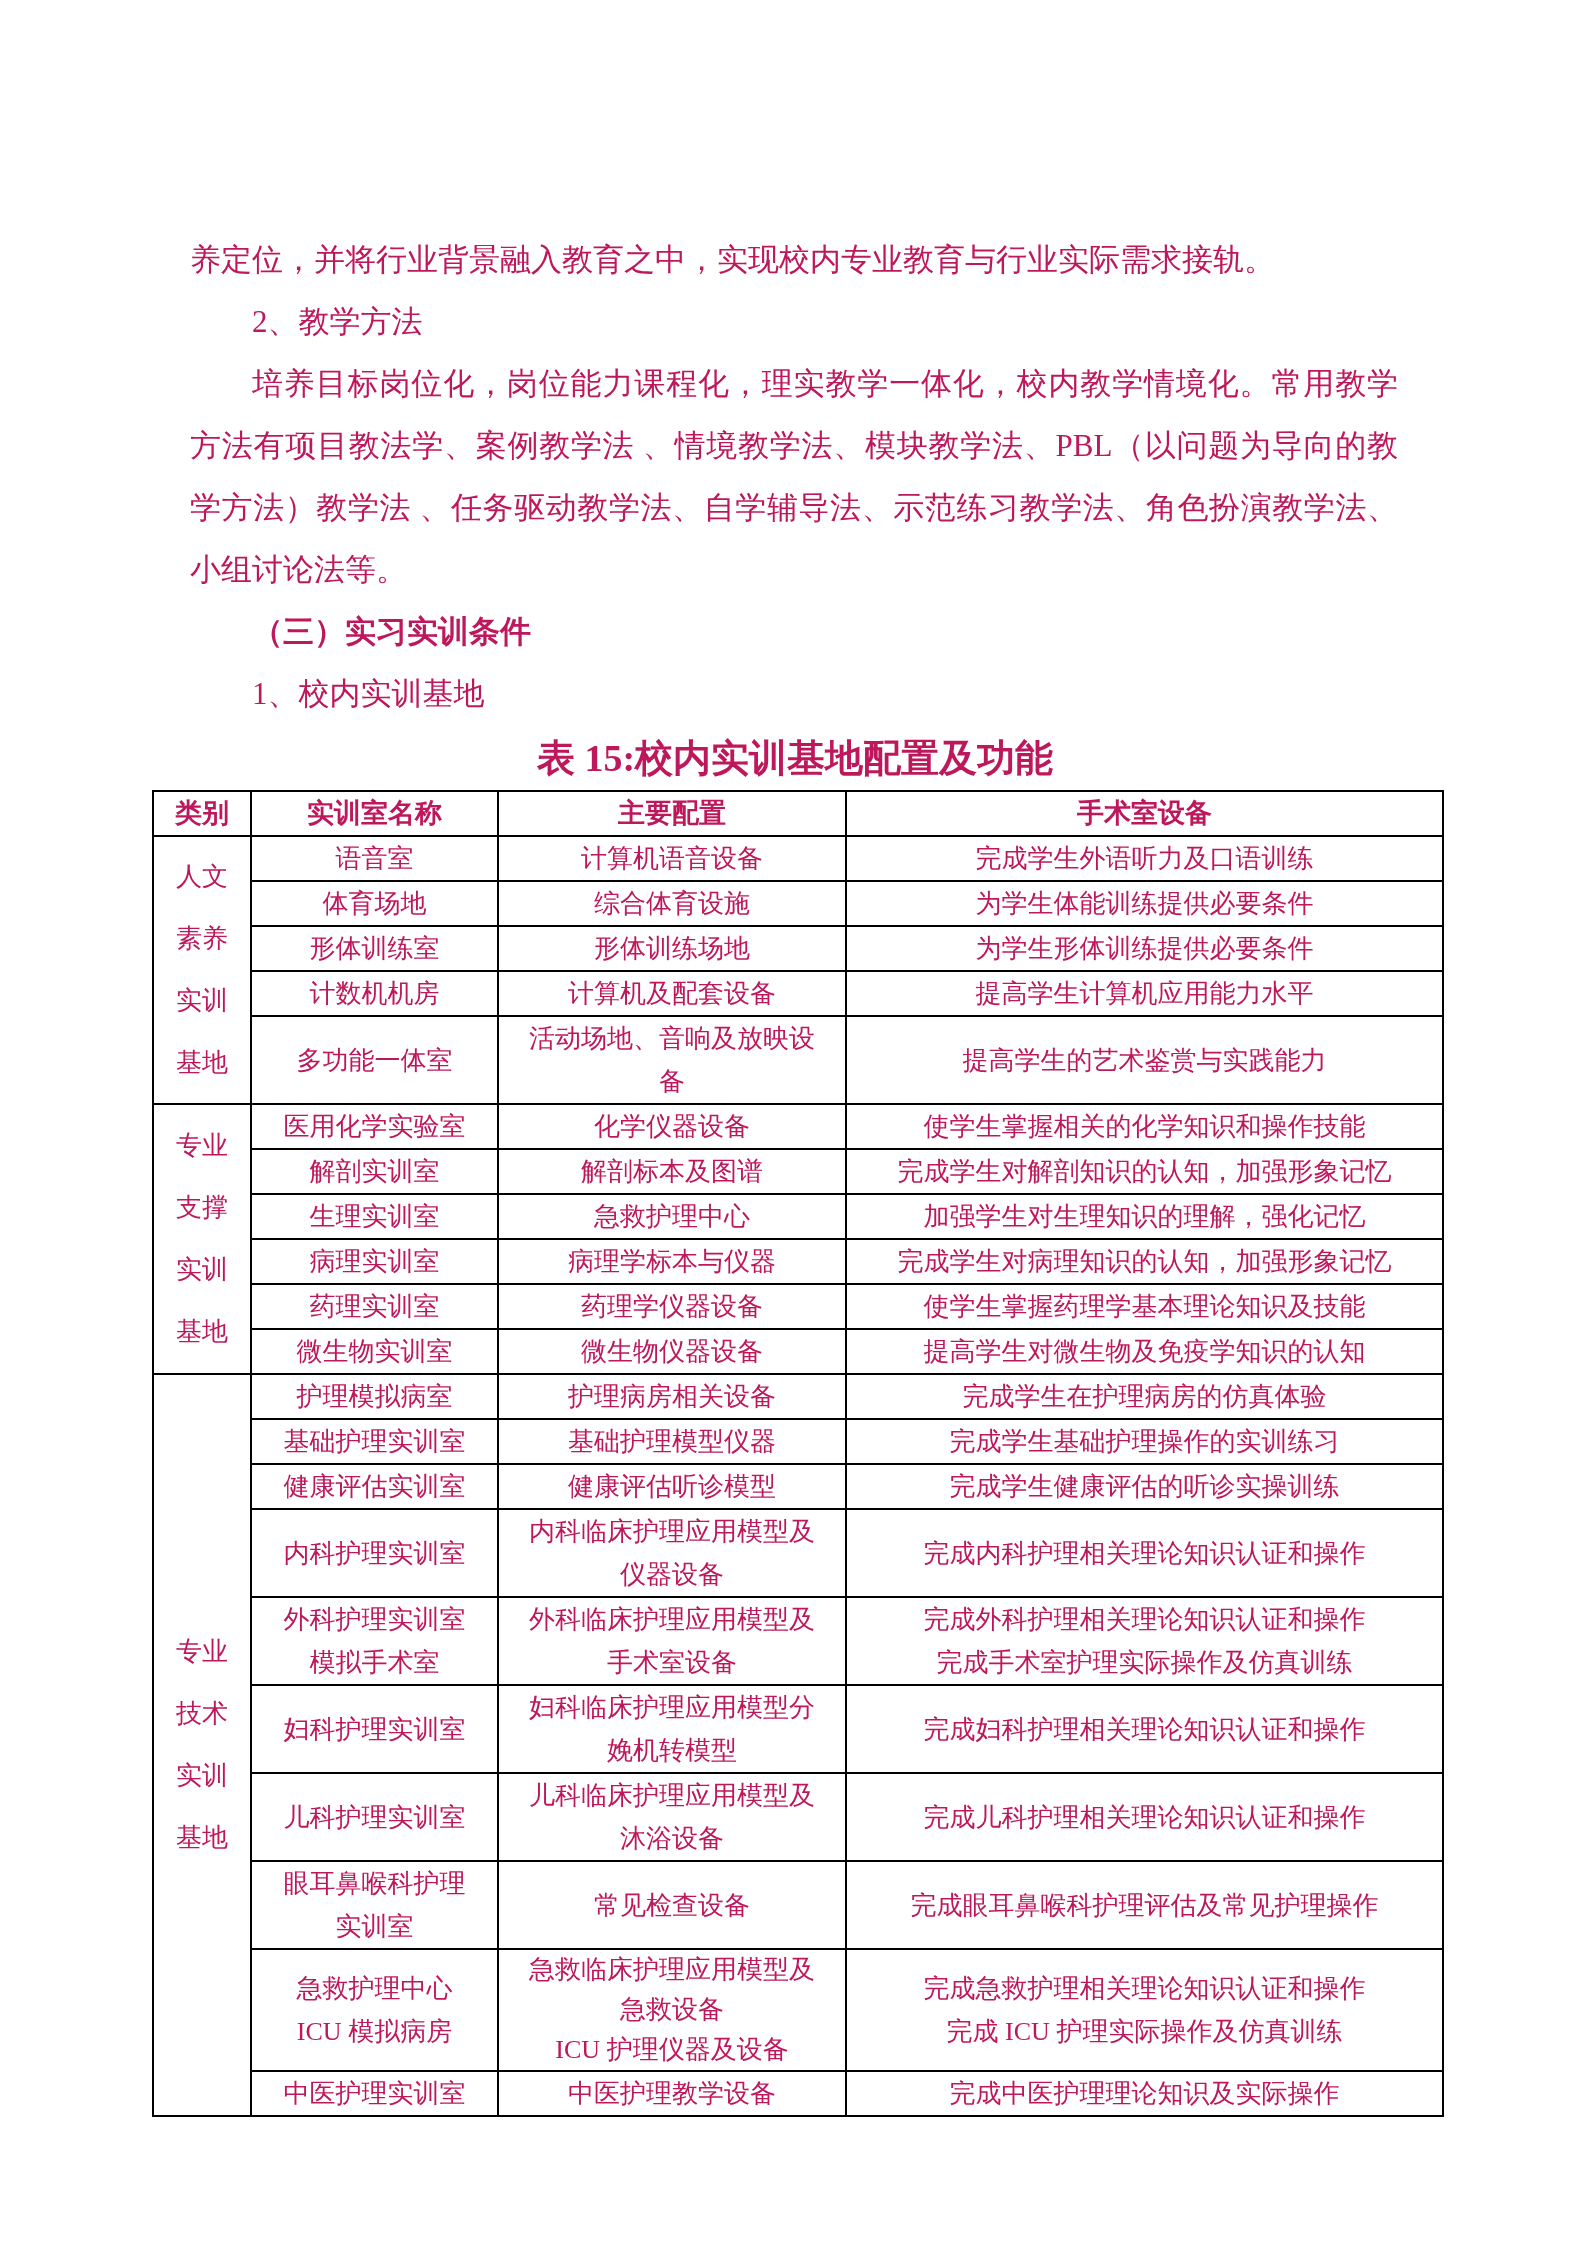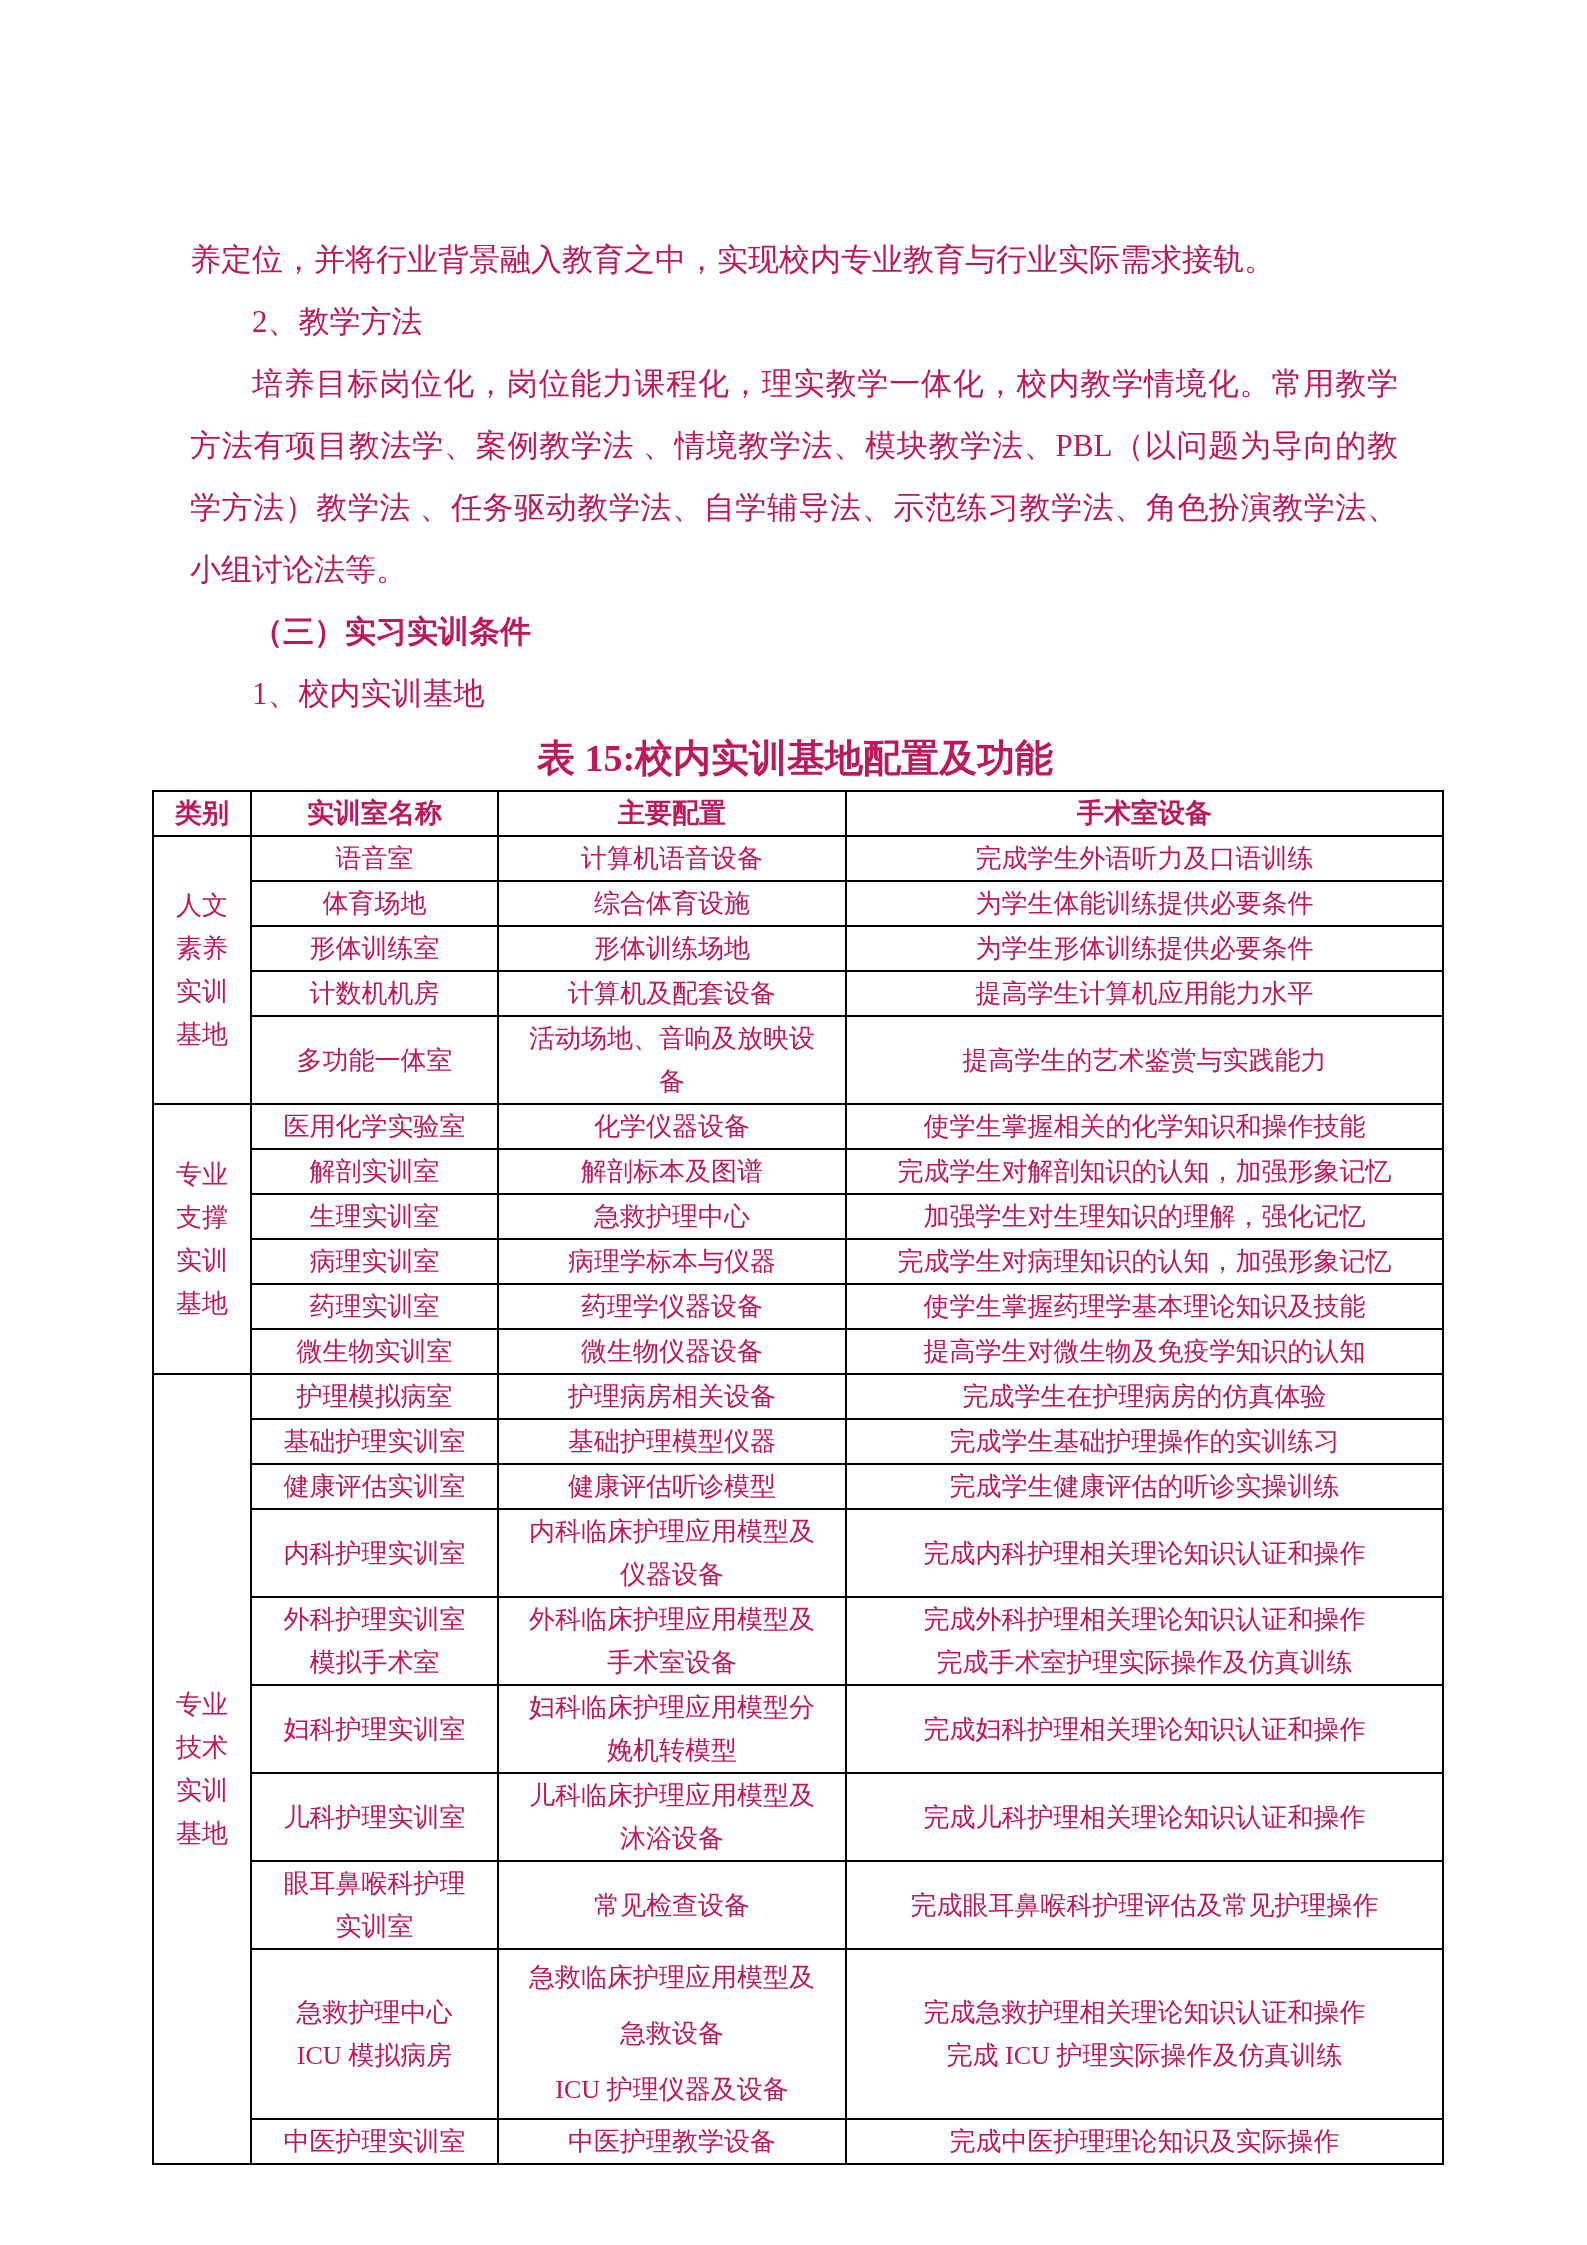--- a/index.html
+++ b/index.html
@@ -40,22 +40,22 @@
     padding:0;
     white-space:pre-line;
     line-height:43px;
     overflow:hidden;
   }
   .tbl th { font-weight:bold; font-size:27px; }
   tr.hdr { height:40px;margin-left:45px; }
   tr.h1 { height:43px; }
   tr.h2 { height:86px; }
   tr.h3 { height:120px; }
-  td.cat { line-height:43px; }
-  td.lh40 { line-height:56px;margin-top:31px; }
+  td.cat { line-height:62px; }
+  td.lh40 { line-height:40px;margin-top:31px; }
 </style>
 </head>
 <body>
 
 <div class="page">
 
   <div class="content">
     <div class="line">养定位，并将行业背景融入教育之中，实现校内专业教育与行业实际需求接轨。</div>
     <div class="line indent">2、教学方法</div>
     <div class="line wrapfill indent fill">培养目标岗位化，岗位能力课程化，理实教学一体化，校内教学情境化。常用教学</div>

